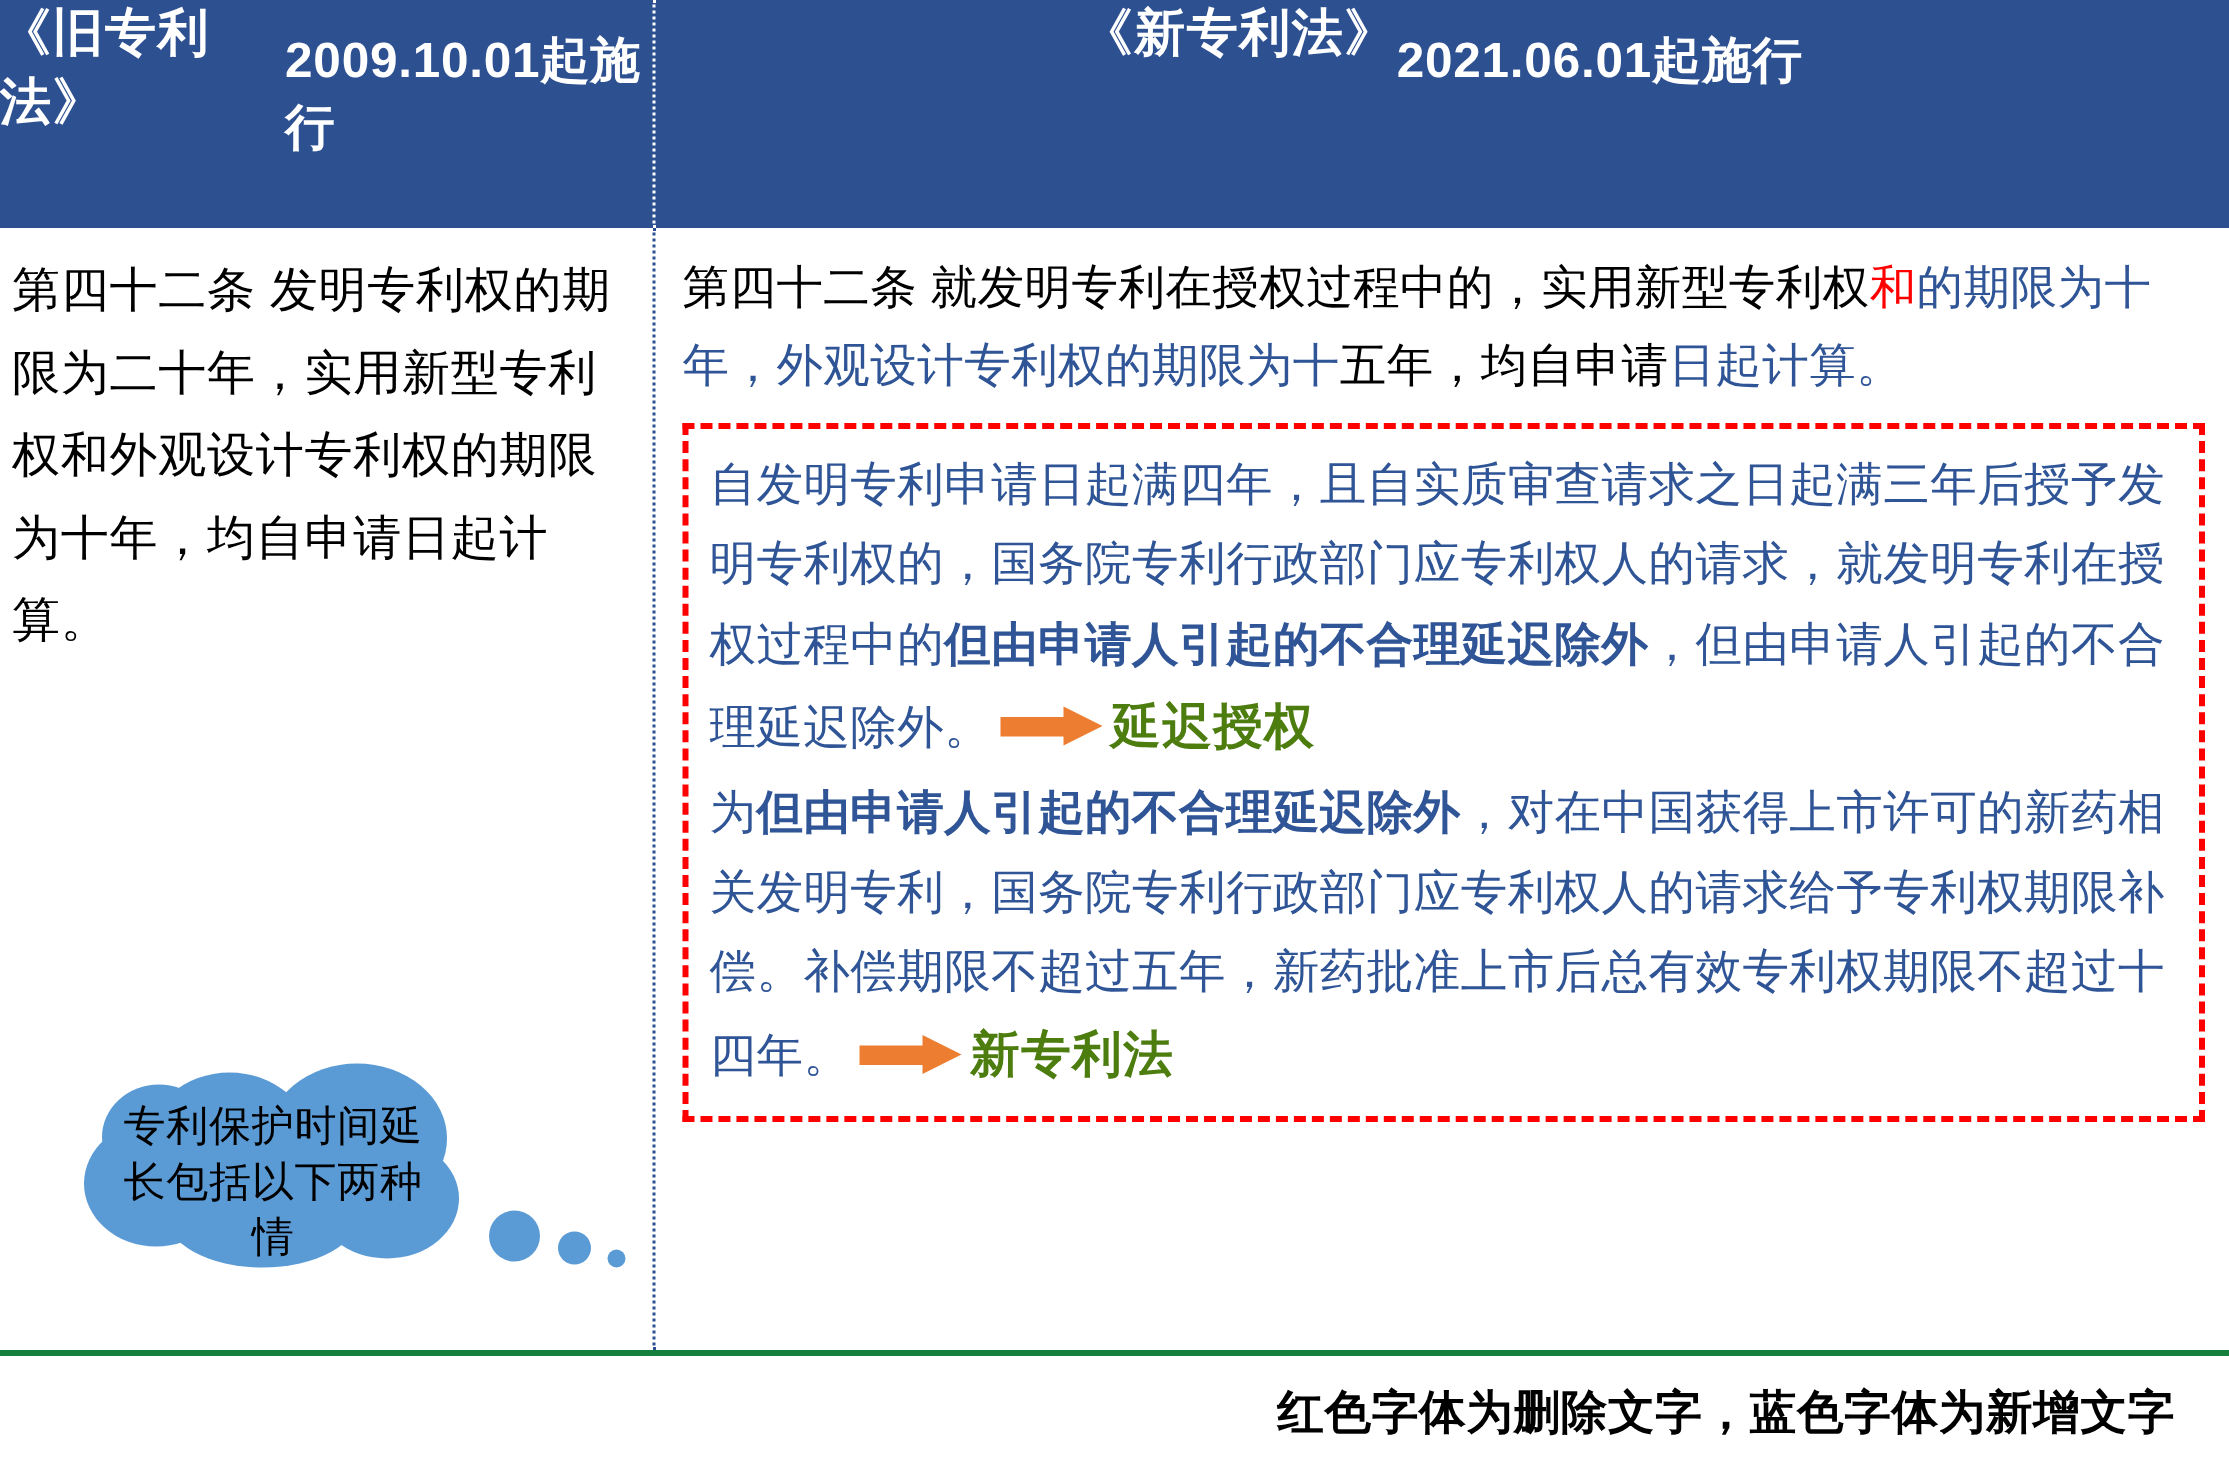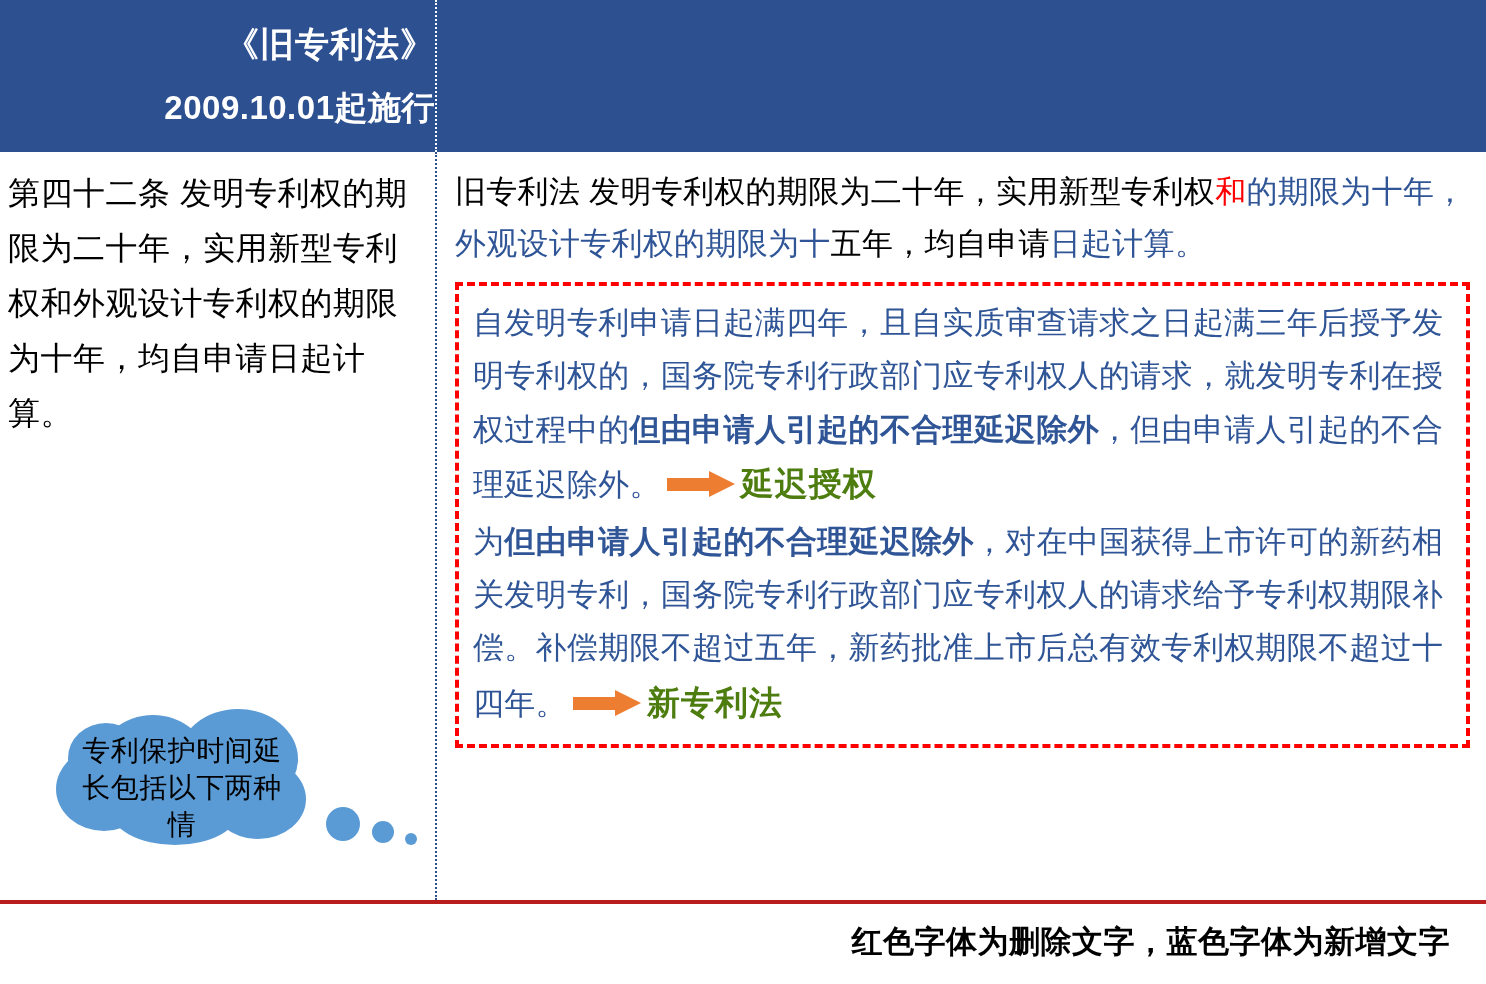--- a/index.html
+++ b/index.html
@@ -20,22 +20,22 @@
     display: flex;
     width: 1486px;
     height: 152px;
     background: #2d5091;
     box-sizing: border-box;
   }
   .header-cell {
     color: #ffffff;
     font-weight: bold;
     display: flex;
-    flex-direction: column;
-    align-items: flex-end;
+    flex-direction: row;
+    align-items: flex-start;
     justify-content: center;
     box-sizing: border-box;
     line-height: 1.35;
   }
   .header-left {
     width: 437px;
     border-right: 2px dotted #ffffff;
   }
   .header-right {
     flex: 1;
@@ -49,21 +49,21 @@
     letter-spacing: 0.5px;
     margin-top: 18px;
   }
 
   
   .body-wrap {
     display: flex;
     width: 1486px;
     height: 752px;
     box-sizing: border-box;
-    border-bottom: 4px solid #b91c1c;
+    border-bottom: 4px solid #15803d;
     position: relative;
   }
   .col-left {
     width: 437px;
     border-right: 2px dotted #2d5091;
     box-sizing: border-box;
     padding: 14px 14px 0 8px;
     position: relative;
   }
   .col-right {
@@ -201,20 +201,24 @@
     letter-spacing: 0.5px;
   }
 </style>
 </head>
 <body>
 
 <div class="header">
   <div class="header-cell header-left">
     <div class="header-title">《旧专利法》</div>
     <div class="header-sub">2009.10.01起施行</div>
+  </div>
+  <div class="header-cell header-right">
+    <div class="header-title">《新专利法》</div>
+    <div class="header-sub">2021.06.01起施行</div>
   </div>
 </div>
 
 <div class="body-wrap">
 
   <div class="col-left">
     <div class="law-text">第四十二条  发明专利权的期限为二十年，实用新型专利权和外观设计专利权的期限为十年，均自申请日起计算。</div>
 
     <div class="cloud-area">
       <div class="cloud">
@@ -228,21 +232,21 @@
       </div>
       <span class="dot d1"></span>
       <span class="dot d2"></span>
       <span class="dot d3"></span>
     </div>
   </div>
 
   <div class="col-right">
 
     <div class="para-new">
-      <span>旧专利法 发明专利权的期限为二十年，实用新型专利权</span><span class="red">和</span><span class="blue">的期限为十年，外观设计专利权的期限为十</span><span>五年，均自申请</span><span class="blue">日起计算。</span>
+      <span>第四十二条 就发明专利在授权过程中的，实用新型专利权</span><span class="red">和</span><span class="blue">的期限为十年，外观设计专利权的期限为十</span><span>五年，均自申请</span><span class="blue">日起计算。</span>
     </div>
 
     <div class="red-box">
 
       <p>
         <span>自发明专利申请日起满四年，且自实质审查请求之日起满三年后授予发明专利权的，国务院专利行政部门应专利权人的请求，就发明专利在授权过程中的</span><span class="bold">但由申请人引起的不合理延迟除外</span><span>，但由申请人引起的不合理延迟除外。</span><span class="arrow"><span class="shaft"></span><span class="head"></span></span><span class="tag-red">延迟授权</span>
       </p>
 
       <p>
         <span>为</span><span class="bold">但由申请人引起的不合理延迟除外</span><span>，对在中国获得上市许可的新药相关发明专利，国务院专利行政部门应专利权人的请求给予专利权期限补偿。补偿期限不超过五年，新药批准上市后总有效专利权期限不超过十四年。</span><span class="arrow"><span class="shaft"></span><span class="head"></span></span><span class="tag-red">新专利法</span>

